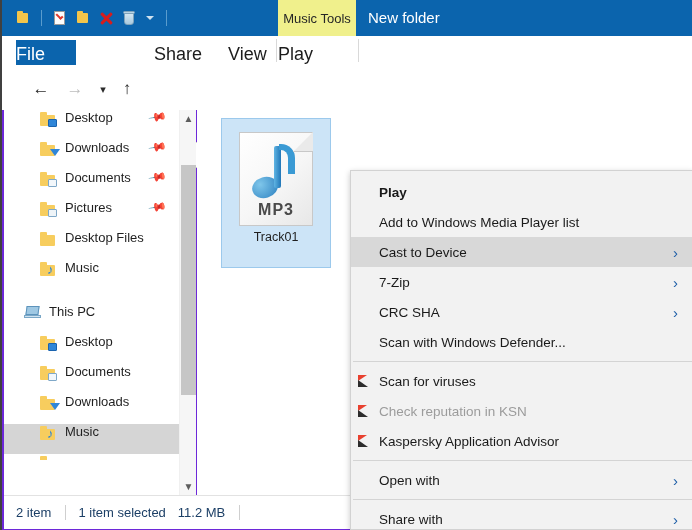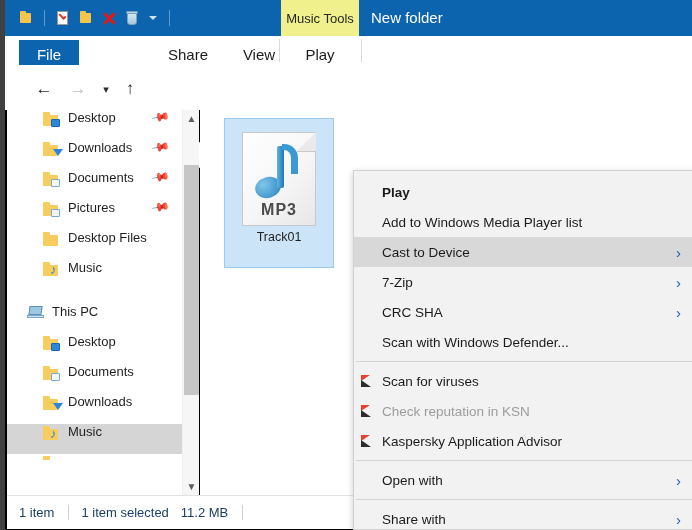--- a/index.html
+++ b/index.html
@@ -17,22 +17,22 @@
     position: relative;
     -webkit-font-smoothing: antialiased;
   }
 
   
   #window {
     position: absolute;
     left: 0; top: 0;
     width: 692px;
     height: 530px;
-    background: #000000;
-    border-left: 5px solid #404040;
+    background: #6d28d9;
+    border-left: 2px solid #404040;
     box-sizing: border-box;
     overflow: hidden;
   }
 
   
   #titlebar {
     position: absolute;
     left: 0; top: 0;
     width: 692px;
     height: 36px;
@@ -171,22 +171,21 @@
     width: 692px;
     height: 29px;
     background: #ffffff;
     border-bottom: 1px solid #dfdfdf;
   }
   #tabstrip .tab {
     position: absolute;
     top: 4px;
     height: 29px;
     line-height: 29px;
-    text-align: center;
-    font-size: 15px;
+    font-size: 18px;
     color: #1c1c1c;
     white-space: nowrap;
   }
   #tabstrip .tab.file {
     background: #0b64ad;
     color: #ffffff;
   }
   #tabstrip .ribbon-divider {
     position: absolute;
     top: 3px;
@@ -840,21 +839,21 @@
         <span class="note-stem"></span>
         <span class="note-flag"></span>
         <span class="foldline"></span>
         <span class="mp3-text">MP3</span>
       </div>
       <div id="file-name">Track01</div>
     </div>
   </div>
 
   <div id="statusbar">
-    <span class="sb-item">1 item</span>
+    <span class="sb-item">2 item</span>
     <span class="sb-sep"></span>
     <span class="sb-item">1 item selected</span>
     <span class="sb-size">11.2 MB</span>
     <span class="sb-sep2"></span>
   </div>
 
   <div id="context-menu">
 
     <div style="height:6px;"></div>
 

